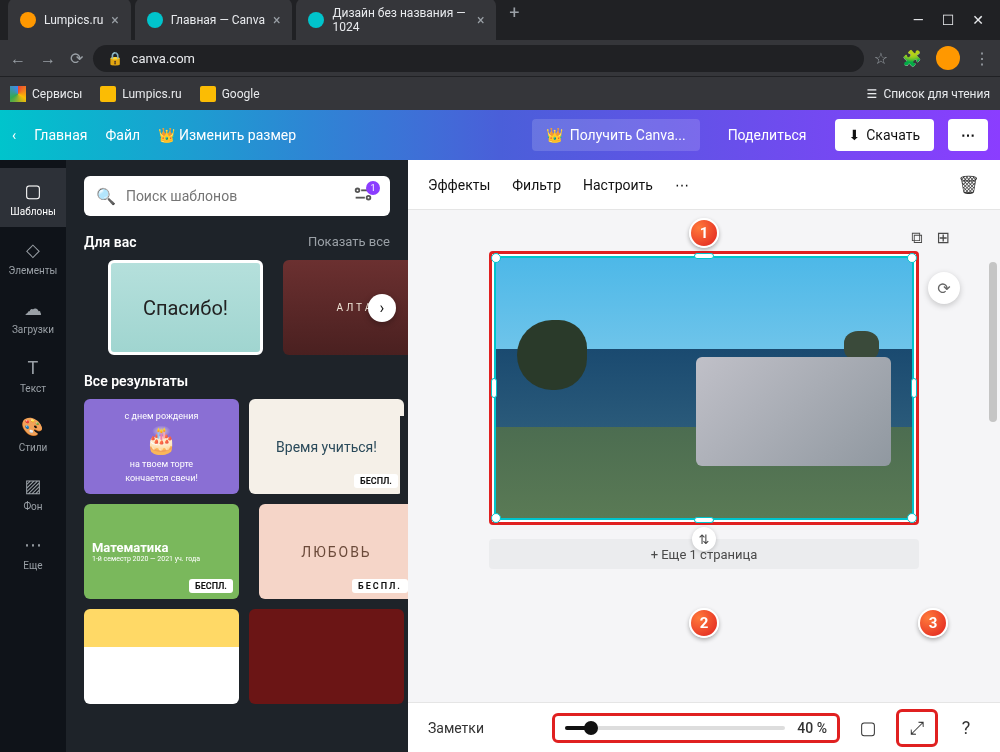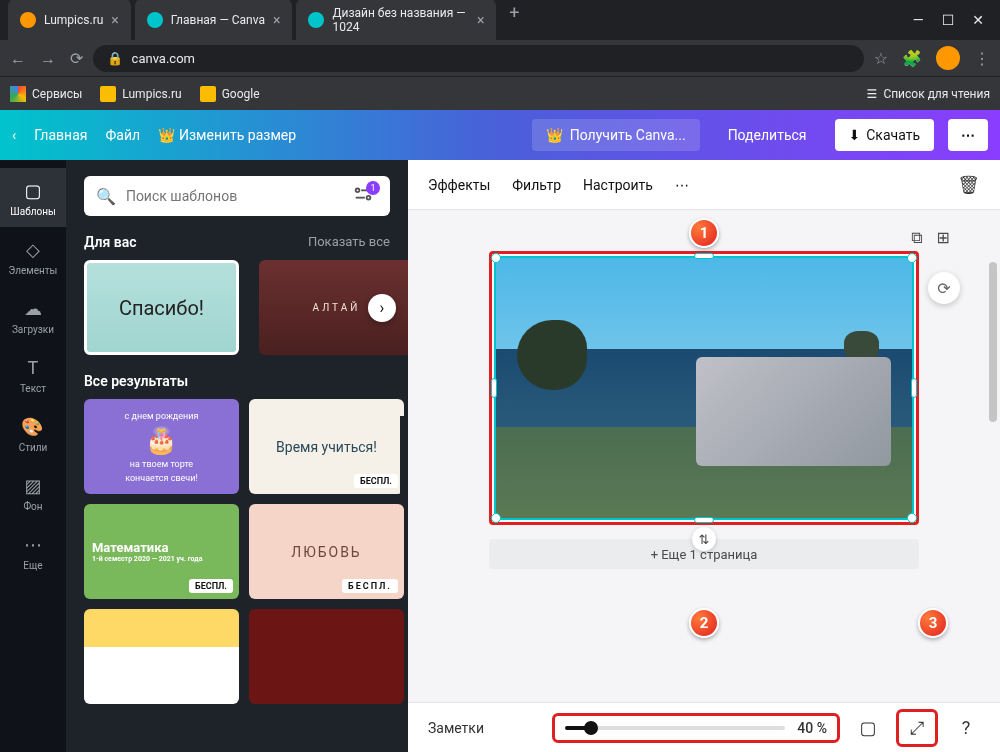--- a/index.html
+++ b/index.html
@@ -50,21 +50,21 @@
 .panel { width: 370px; background: #1e2329; color: #fff; display: flex; flex-direction: column; padding: 16px 18px; overflow: hidden; position: relative; }
 .search { background: #fff; border-radius: 6px; height: 40px; display: flex; align-items: center; padding: 0 12px; gap: 10px; color: #6b6b6b; }
 .search input { border: none; flex: 1; font-size: 14px; outline: none; color: #000000; }
 .filter-badge { width: 26px; height: 26px; position: relative; }
 .filter-badge svg { width: 22px; height: 22px; }
 .filter-badge .dot { position: absolute; top: -2px; right: -2px; width: 14px; height: 14px; background: #8b3dff; border-radius: 50%; color: #fff; font-size: 9px; display: flex; align-items: center; justify-content: center; }
 .section { margin-top: 18px; }
 .section-head { display: flex; justify-content: space-between; font-size: 14px; margin-bottom: 10px; }
 .section-head .title { font-weight: 600; }
 .section-head .more { color: #9aa0a6; font-size: 13px; }
-.tmpl-row { display: flex; gap: 20px; position: relative; }
+.tmpl-row { display: flex; gap: 20px; position: relative; margin-left: 24px; }
 .tmpl { width: 155px; height: 95px; border-radius: 6px; position: relative; overflow: hidden; flex-shrink: 0; }
 .tmpl .badge { position: absolute; bottom: 6px; right: 6px; background: #fff; color: #111; font-size: 9px; font-weight: 700; padding: 2px 6px; border-radius: 3px; }
 .scrollr { position: absolute; right: -6px; top: 50%; transform: translateY(-50%); width: 28px; height: 28px; background: #fff; border-radius: 50%; color: #111; display: flex; align-items: center; justify-content: center; font-size: 16px; box-shadow: 0 2px 6px rgba(0,0,0,0.3); }
 .grid { display: grid; grid-template-columns: 1fr 1fr; gap: 10px; }
 .panel-handle { position: absolute; right: -6px; top: 50%; transform: translateY(-50%); width: 14px; height: 80px; background: #1e2329; border-radius: 0 8px 8px 0; }
 
 
 .canvas { flex: 1; display: flex; flex-direction: column; background: #f5f5f7; position: relative; }
 .ctx-toolbar { height: 50px; background: #fff; display: flex; align-items: center; padding: 0 20px; gap: 22px; font-size: 14px; color: #111; border-bottom: 1px solid #e5e5e5; }
 .ctx-toolbar .spacer { flex: 1; }
@@ -109,21 +109,21 @@
 .callout.c2 { bottom: 64px; left: 50%; transform: translateX(-50%); }
 .callout.c3 { bottom: 64px; right: 52px; }
 
 
 .t1 { background: linear-gradient(#b5e0dc,#a0d5d0); border: 3px solid #fff; display:flex; align-items:center; justify-content:center; font-family: cursive; color:#222; font-size: 20px; }
 .t2 { background: linear-gradient(#6b3030,#4a2020); display:flex; align-items:center; justify-content:center; color:#f0e6d8; font-size: 10px; letter-spacing: 3px; }
 .t3 { background: #8a6fd4; display:flex; flex-direction:column; align-items:center; justify-content:center; font-size: 9px; color:#fff; gap:4px; }
 .t3 .cake { font-size: 26px; }
 .t4 { background: #f5f0e8; display:flex; align-items:center; justify-content:center; font-family: cursive; color:#2a4a5a; font-size: 14px; }
 .t5 { background: #7ab85c; display:flex; flex-direction:column; align-items:flex-start; justify-content:center; padding:8px; color:#fff; font-size: 13px; font-weight:700; }
-.t6 { background: #f5d5c8; display:flex; align-items:center; justify-content:center; color:#6b4a3a; font-size: 14px; letter-spacing:2px; }
+.t6 { background: #f5d5c8; display:flex; align-items:center; justify-content:center; color:#6b4a3a; font-size: 14px; letter-spacing:2px;margin-left:10px; }
 .t7 { background: linear-gradient(#ffd966 40%, #fff 40%); }
 .t8 { background: #6b1515; }
 
 .scroll-v { position: absolute; right: 2px; top: 52px; bottom: 52px; width: 10px; }
 .scroll-v .thumb { width: 8px; height: 160px; background: #c5c5c5; border-radius: 4px; margin: 0 auto; }
 </style>
 </head>
 <body>
 
 <div class="titlebar">
@@ -285,21 +285,21 @@
             <span class="cake">🎂</span>
             <span>на твоем торте</span>
             <span>кончается свечи!</span>
           </div>
           <div class="tmpl t4">
             <span>Время учиться!</span>
             <span class="badge">БЕСПЛ.</span>
           </div>
           <div class="tmpl t5">
             <span>Математика</span>
-            <span style="font-size:7px;font-weight:700">1-й семестр 2020 — 2021 уч. года</span>
+            <span style="font-size:7px;font-weight:400">1-й семестр 2020 — 2021 уч. года</span>
             <span class="badge">БЕСПЛ.</span>
           </div>
           <div class="tmpl t6">
             <span>ЛЮБОВЬ</span>
             <span class="badge">БЕСПЛ.</span>
           </div>
           <div class="tmpl t7"></div>
           <div class="tmpl t8"></div>
         </div>
       </div>

